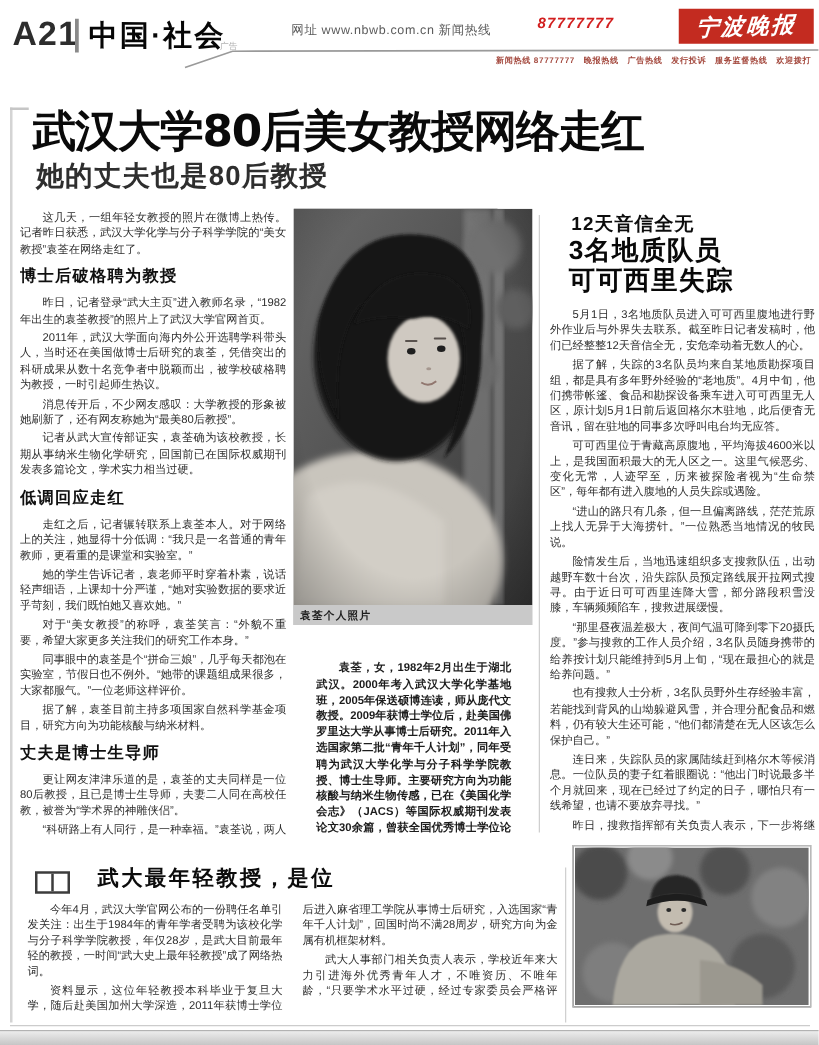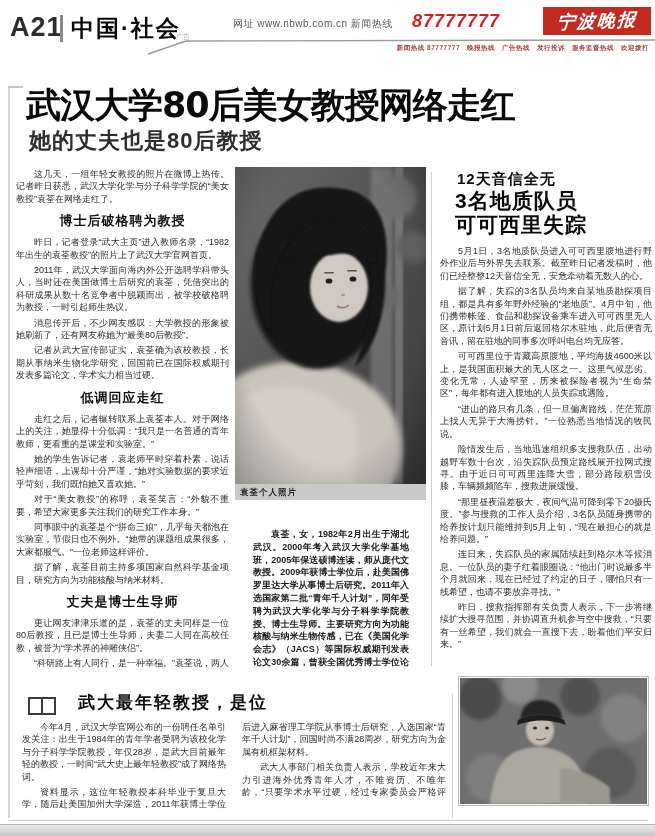--- a/index.html
+++ b/index.html
@@ -9,34 +9,34 @@
     -webkit-font-smoothing:antialiased;
   }
   .abs{position:absolute;}
   
   .page-no{left:10px;top:12px;font-size:27px;font-weight:800;color:#2d2d2d;letter-spacing:1px;}
   .head-vbar{left:60px;top:15px;width:3px;height:27px;background:#8a8a8a;}
   .section-title{left:71px;top:13px;font-size:23px;font-weight:800;color:#060606;letter-spacing:2px;}
   .section-note{left:176px;top:32px;font-size:7px;color:#b3b3b3;}
   .head-line{left:0;top:0;width:655px;height:60px;pointer-events:none;}
   .site-line{left:233px;top:17px;font-size:10px;color:#5a5a5a;letter-spacing:0.5px;}
-  .hotline-no{left:412px;top:11px;font-size:18px;font-weight:900;font-style:italic;color:#d21f1f;letter-spacing:1px;}
+  .hotline-no{left:430px;top:11px;font-size:12px;font-weight:900;font-style:italic;color:#d21f1f;letter-spacing:1px;}
   .masthead{left:543px;top:7px;width:108px;height:28px;background:#c32b20;display:flex;align-items:center;justify-content:center;}
   .masthead span{color:#fff;font-family:"DejaVu Serif",serif;font-style:italic;font-weight:700;font-size:18px;letter-spacing:2px;transform:skewX(-6deg) rotate(-2deg);}
   .masthead-sub{right:6px;top:44px;width:380px;text-align:right;font-size:6.5px;color:#a4493e;letter-spacing:0.5px;font-weight:700;}
   
   .bracket-v{left:8px;top:86px;width:2px;height:732px;background:#d4d4d4;}
   .bracket-h{left:8px;top:86px;width:15px;height:2px;background:#c6c6c6;}
   .headline{left:26px;top:82px;width:620px;font-size:35px;font-weight:900;color:#0a0a0a;letter-spacing:-1px;white-space:nowrap;font-family:"DejaVu Sans","Liberation Sans",sans-serif;}
   .subheadline{left:29px;top:126px;font-size:22px;font-weight:700;color:#2e2e2e;letter-spacing:1px;white-space:nowrap;}
   
   .col{overflow:hidden;}
   .left-col{left:16px;top:168px;width:213px;height:502px;}
   .bp{font-size:9px;line-height:12.4px;text-align:justify;text-indent:2em;margin:0 0 3px;color:#2e2e2e;}
-  .sec-h{font-size:13px;font-weight:800;text-align:center;margin:7px 0 6px;color:#101010;letter-spacing:1px;}
+  .sec-h{font-size:13px;font-weight:800;margin:7px 0 6px;color:#101010;letter-spacing:1px;}
   
   .photo-wrap{left:235px;top:167px;width:163px;height:333px;background:#444;}
   .photo-svg{display:block;width:191px;height:317px;}
   .photo-caption{position:absolute;left:0;bottom:0;width:191px;height:16px;background:#c9c9c9;color:#1d1d1d;font-size:8.5px;font-weight:700;line-height:16px;padding-left:5px;box-sizing:border-box;letter-spacing:1px;}
   .bio-box{left:237px;top:512px;width:188px;height:156px;overflow:hidden;}
   .bio-box p{font-size:9px;line-height:12.8px;font-weight:700;color:#1c1c1c;text-align:justify;text-indent:2em;margin:16px;}
   .vrule1{left:431px;top:172px;width:1px;height:494px;background:#cfcfcf;}
   
   .kicker{left:457px;top:170px;font-size:15px;font-weight:700;color:#0d0d0d;letter-spacing:1px;}
   .side-head{left:455px;top:189px;font-size:21px;font-weight:900;color:#080808;letter-spacing:1px;line-height:24px;}
@@ -154,20 +154,21 @@
   <div>3名地质队员</div>
   <div>可可西里失踪</div>
 </div>
 <div class="abs col right-body">
   <p class="bp">5月1日，3名地质队员进入可可西里腹地进行野外作业后与外界失去联系。截至昨日记者发稿时，他们已经整整12天音信全无，安危牵动着无数人的心。</p>
   <p class="bp">据了解，失踪的3名队员均来自某地质勘探项目组，都是具有多年野外经验的“老地质”。4月中旬，他们携带帐篷、食品和勘探设备乘车进入可可西里无人区，原计划5月1日前后返回格尔木驻地，此后便杳无音讯，留在驻地的同事多次呼叫电台均无应答。</p>
   <p class="bp">可可西里位于青藏高原腹地，平均海拔4600米以上，是我国面积最大的无人区之一。这里气候恶劣、变化无常，人迹罕至，历来被探险者视为“生命禁区”，每年都有进入腹地的人员失踪或遇险。</p>
   <p class="bp">“进山的路只有几条，但一旦偏离路线，茫茫荒原上找人无异于大海捞针。”一位熟悉当地情况的牧民说。</p>
   <p class="bp">险情发生后，当地迅速组织多支搜救队伍，出动越野车数十台次，沿失踪队员预定路线展开拉网式搜寻。由于近日可可西里连降大雪，部分路段积雪没膝，车辆频频陷车，搜救进展缓慢。</p>
   <p class="bp">“那里昼夜温差极大，夜间气温可降到零下20摄氏度。”参与搜救的工作人员介绍，3名队员随身携带的给养按计划只能维持到5月上旬，“现在最担心的就是给养问题。”</p>
+  <p class="bp">也有搜救人士分析，3名队员野外生存经验丰富，若能找到背风的山坳躲避风雪，并合理分配食品和燃料，仍有较大生还可能，“他们都清楚在无人区该怎么保护自己。”</p>
   <p class="bp">连日来，失踪队员的家属陆续赶到格尔木等候消息。一位队员的妻子红着眼圈说：“他出门时说最多半个月就回来，现在已经过了约定的日子，哪怕只有一线希望，也请不要放弃寻找。”</p>
   <p class="bp">昨日，搜救指挥部有关负责人表示，下一步将继续扩大搜寻范围，并协调直升机参与空中搜救，“只要有一丝希望，我们就会一直搜下去，盼着他们平安归来。”</p>
 
 </div>
 <div class="abs side-photo">
   <svg viewBox="0 0 187 126">
     <defs>
       <filter id="gb2">
           <feGaussianBlur stdDeviation="2.2"></feGaussianBlur>
         </filter>

